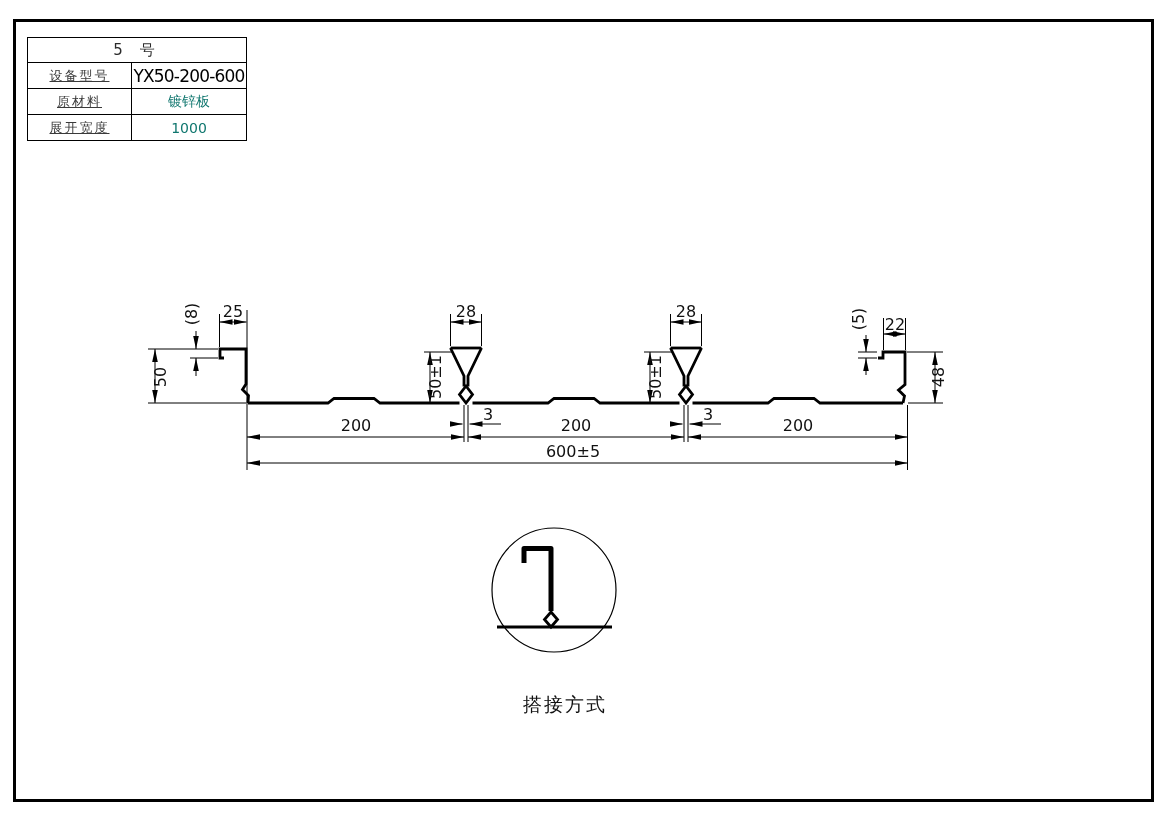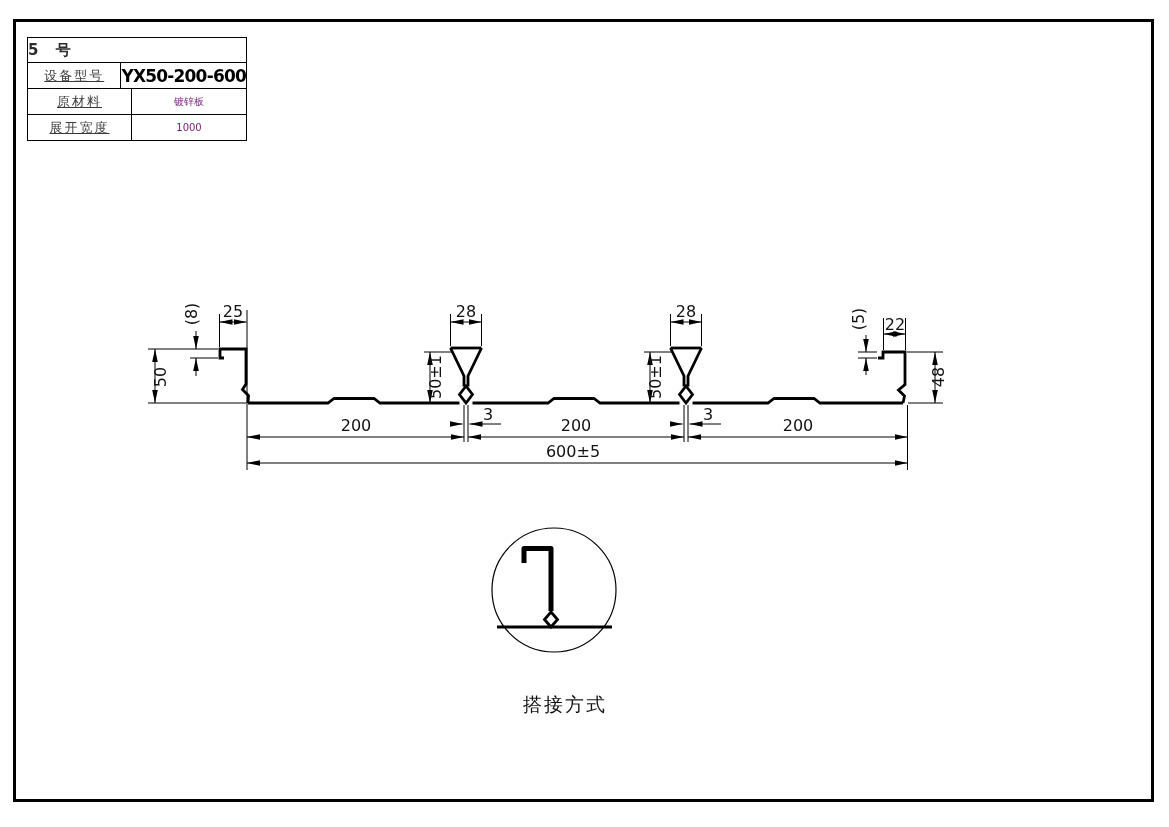--- a/index.html
+++ b/index.html
@@ -20,40 +20,39 @@
   #titleblock{
     position:absolute;left:27px;top:37px;
     width:220px;
     border:1px solid #000;
     box-sizing:border-box;
     background:#fff;
     color:#2b2b2b;
   }
   .tb-title{
     height:24px;line-height:24px;
-    text-align:left;
+    text-align:center;
     font-size:15px;letter-spacing:6px;
     border-bottom:1px solid #000;
-    font-weight:bold;
   }
   .tb-row{display:flex;height:25px;border-bottom:1px solid #000;}
   .tb-row:last-child{border-bottom:none;justify-content:flex-end;}
   .tb-label{
     width:104px;border-right:1px solid #000;
     font-size:13px;letter-spacing:2px;
     display:flex;align-items:center;justify-content:center;
     box-sizing:border-box;color:#3a3a3a;text-decoration:underline;
   }
   .tb-value{
-    flex:1;font-size:10px;
+    flex:1;font-size:14px;
     display:flex;align-items:center;justify-content:center;
-    color:#701a75;
+    color:#0f766e;
   }
   .tb-value.model{
-    font-weight:bold;font-size:17px;letter-spacing:-0.8px;color:#000;
+    font-weight:normal;font-size:17px;letter-spacing:-0.8px;color:#000;
     white-space:nowrap;
   }
   
   #drawing{position:absolute;left:0;top:0;}
   .thick{stroke:#000;stroke-width:2.8;fill:none;stroke-linejoin:miter;}
   .thin{stroke:#000;stroke-width:1;fill:none;}
   .hair{stroke:#000;stroke-width:1.2;fill:none;}
   .seam{stroke:#000;stroke-width:5;fill:none;stroke-linejoin:round;stroke-linecap:butt;}
   text.dim{
     font-family:"DejaVu Sans", sans-serif;

